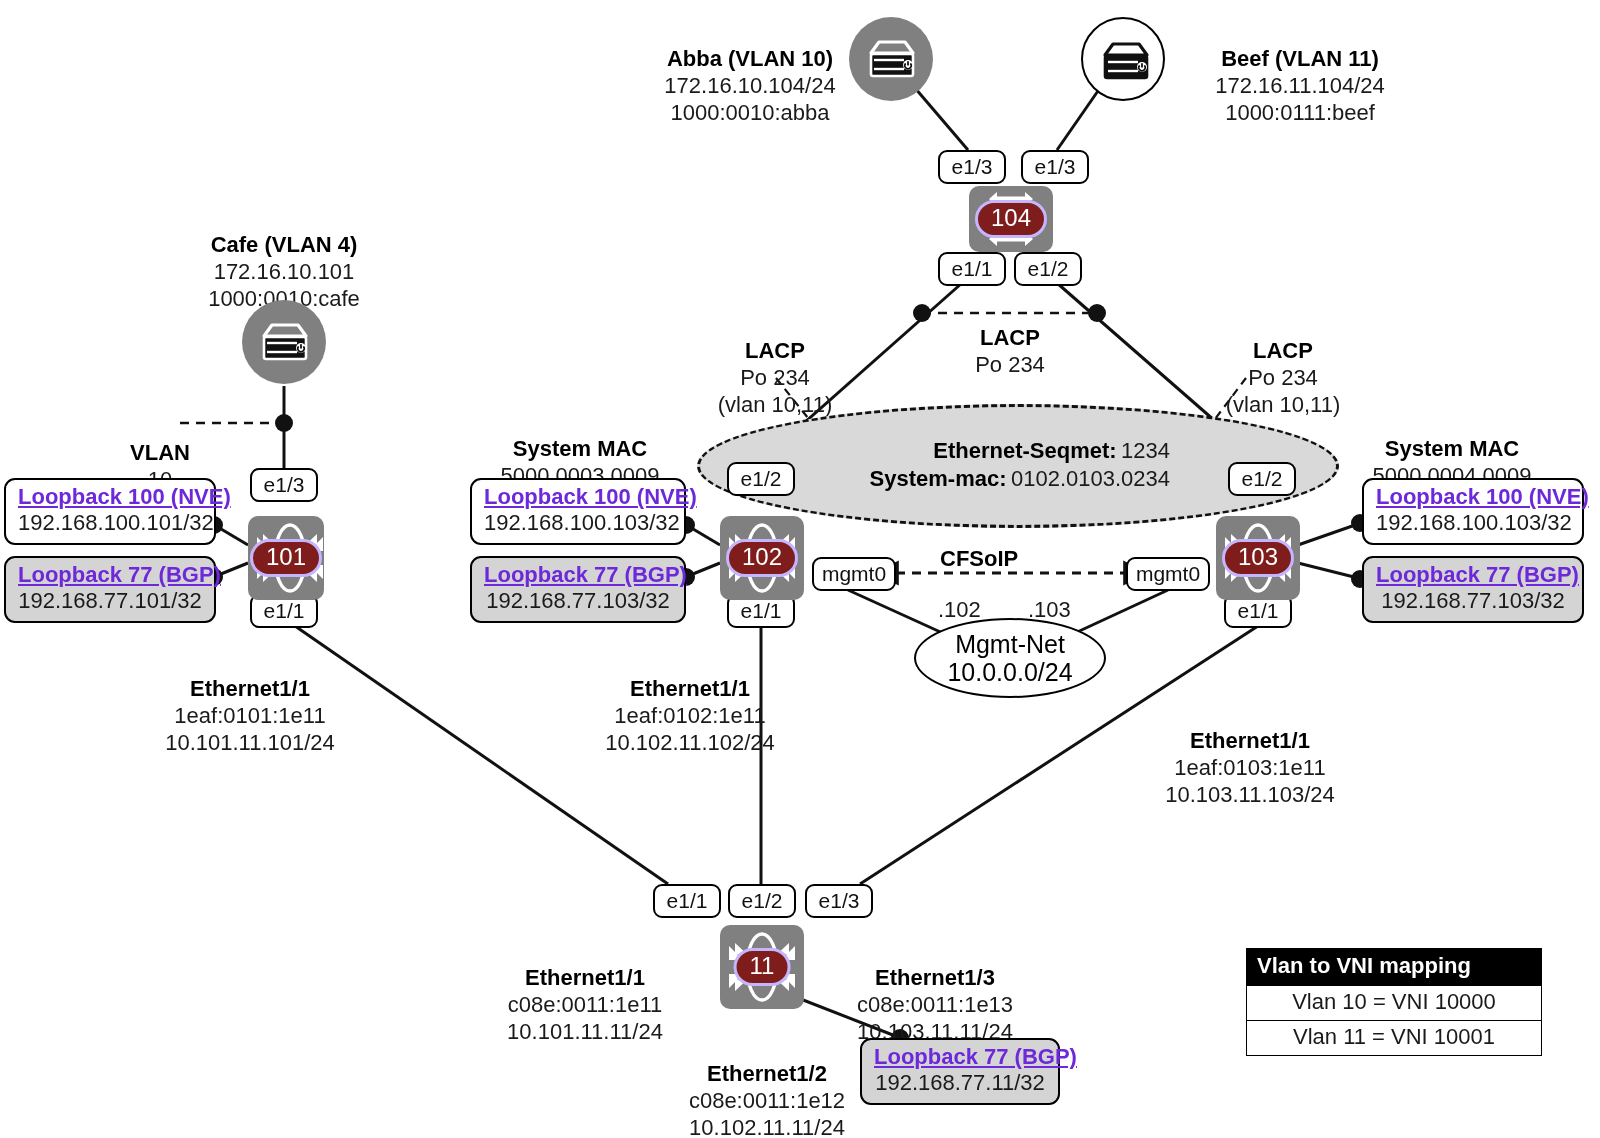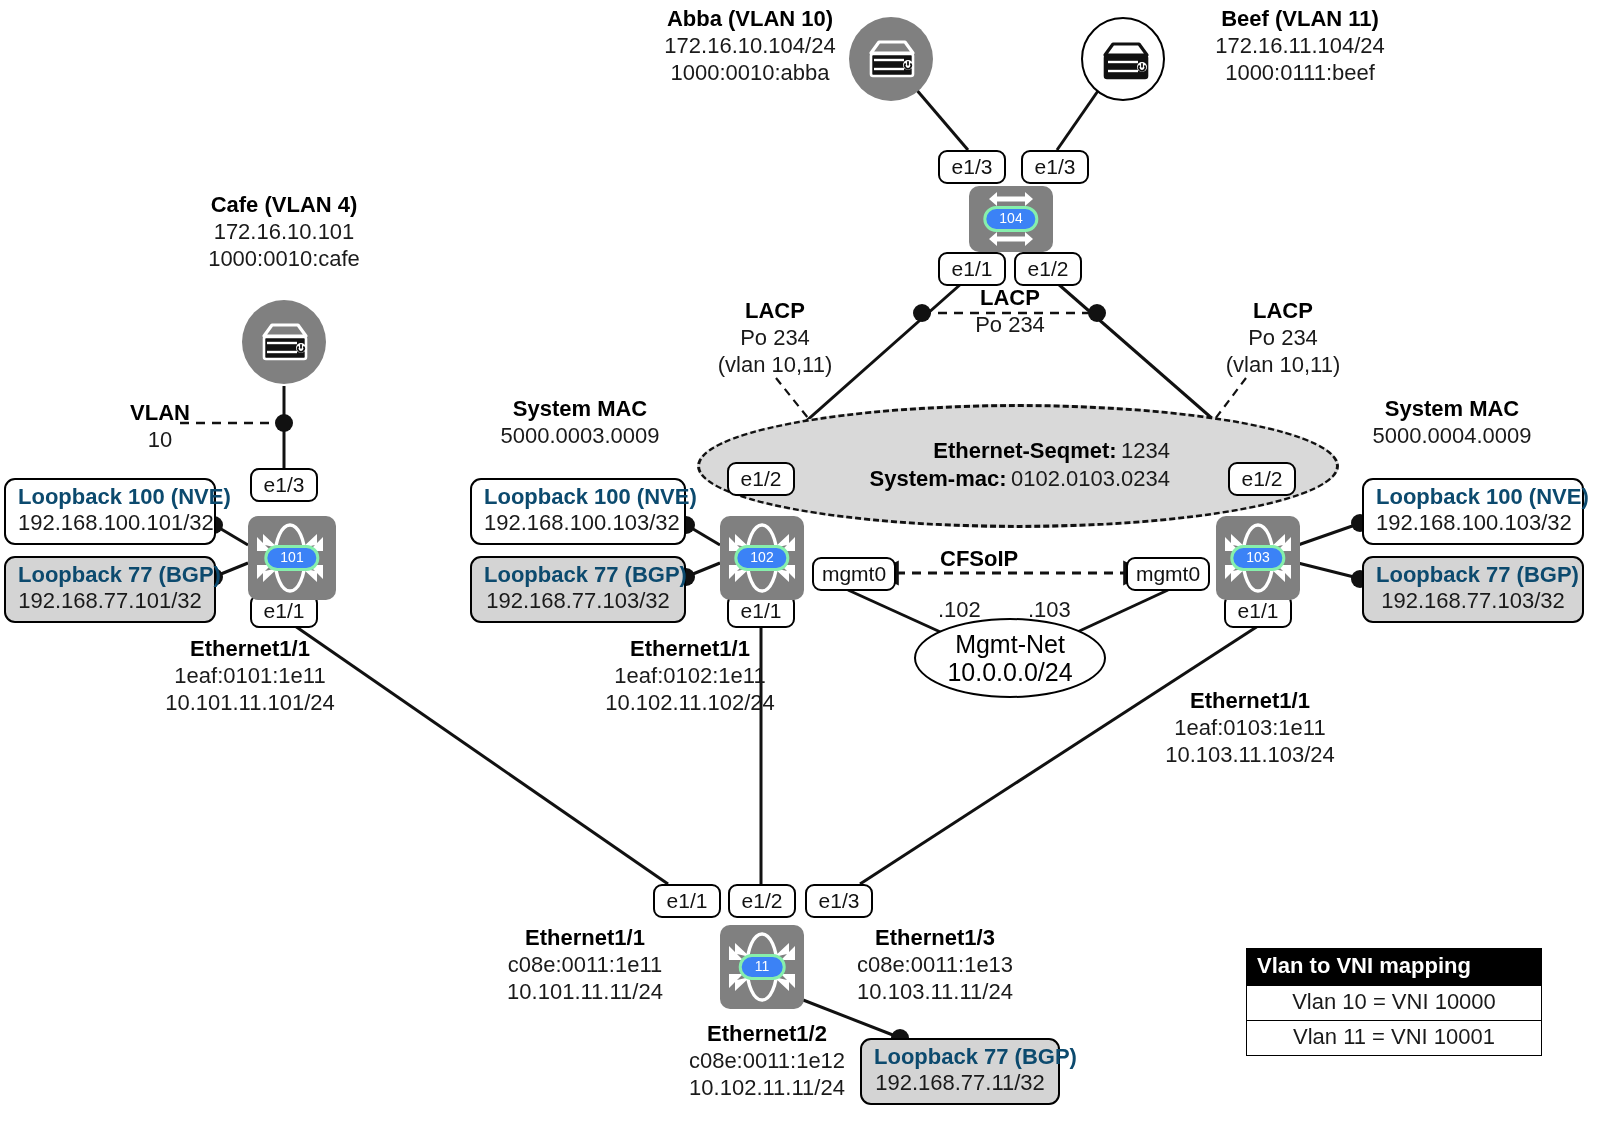--- a/index.html
+++ b/index.html
@@ -30,20 +30,21 @@
   .txtblock {
     position: absolute;
     text-align: center;
     line-height: 1.22;
     white-space: nowrap;
   }
   .txtblock .hd {
     font-weight: bold;
     font-size: 22px;
     color: #000;
+    margin-top: 40px;
   }
   .txtblock .ln {
     font-weight: normal;
     font-size: 22px;
     color: #1a1a1a;
   }
 
   
   .port {
     position: absolute;
@@ -66,40 +67,40 @@
     box-sizing: border-box;
     border: 2.5px solid #000000;
     border-radius: 11px;
     background: #ffffff;
     padding: 4px 12px 6px 12px;
     text-align: center;
     line-height: 1.2;
     z-index: 6;
   }
   .lb.shaded { background: #d4d4d4; }
-  .lb .t1 { font-weight: bold; font-size: 22px; color:#0c4a6e; white-space: nowrap;}
+  .lb .t1 { font-weight: bold; font-size: 22px; color:#6d28d9; white-space: nowrap; text-decoration: underline;}
   .lb .t2 { font-size: 22px; color:#1a1a1a; white-space: nowrap;}
 
   
   .node {
     position: absolute;
     background: #808080;
     border-radius: 10px;
     z-index: 7;
   }
   .node .badge {
     position: absolute;
     left: 50%;
     top: 50%;
     transform: translate(-50%, -50%);
-    background: #3b82f6;
-    border: 3px solid #86efac;
+    background: #7f1d1d;
+    border: 3px solid #c4b5fd;
     border-radius: 999px;
     color: #ffffff;
-    font-size: 14px;
+    font-size: 24px;
     font-weight: normal;
     padding: 1px 13px 3px 13px;
     white-space: nowrap;
     z-index: 3;
   }
   .node svg { position: absolute; left: 0; top: 0; }
 
   
   .host {
     position: absolute;
@@ -342,21 +343,21 @@
     <div class="hd">System MAC</div>
     <div class="ln">5000.0004.0009</div>
   </div>
 
   <div class="txtblock" style="left:100px; top:400px; width:120px;">
     <div class="hd">VLAN</div>
     <div class="ln">10</div>
   </div>
 
   <div class="port" style="left:250px; top:468px; width:68px;">e1/3</div>
-  <div class="node" style="left:248px; top:516px; width:88px; height:84px;text-decoration:underline;">
+  <div class="node" style="left:248px; top:516px; width:76px; height:84px;text-decoration:underline;">
     <svg width="84" height="84" viewBox="0 0 84 84">
       <ellipse cx="42" cy="42" rx="15" ry="33" fill="none" stroke="#fff" stroke-width="3.4"></ellipse>
       <g fill="#ffffff">
         <path d="M30 32 L15 18 L15 27 L9 21 L9 35 L23 35 L17 29 Z"></path>
         <path d="M54 32 L69 18 L69 27 L75 21 L75 35 L61 35 L67 29 Z"></path>
         <path d="M30 52 L15 66 L15 57 L9 63 L9 49 L23 49 L17 55 Z"></path>
         <path d="M54 52 L69 66 L69 57 L75 63 L75 49 L61 49 L67 55 Z"></path>
       </g>
     </svg>
     <span class="badge">101</span>

